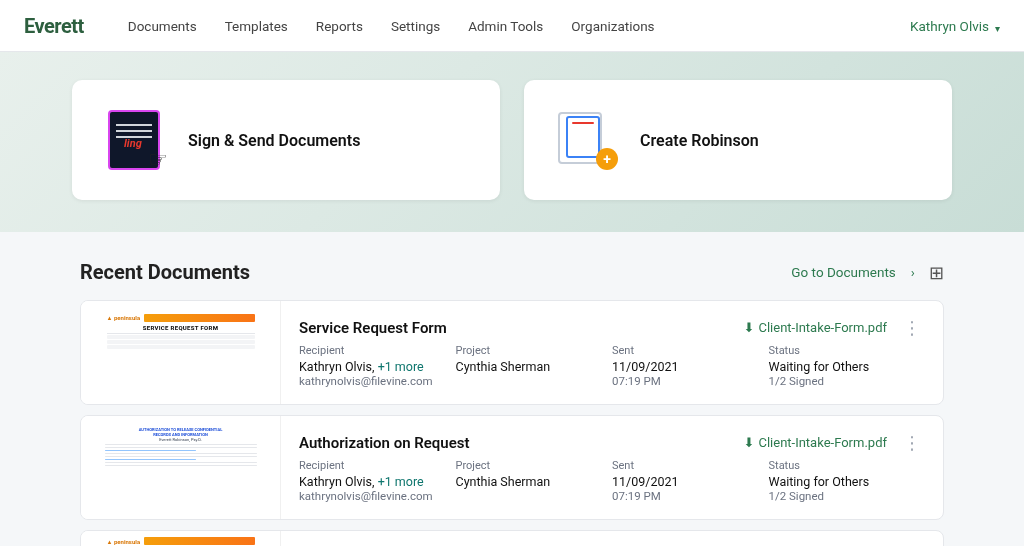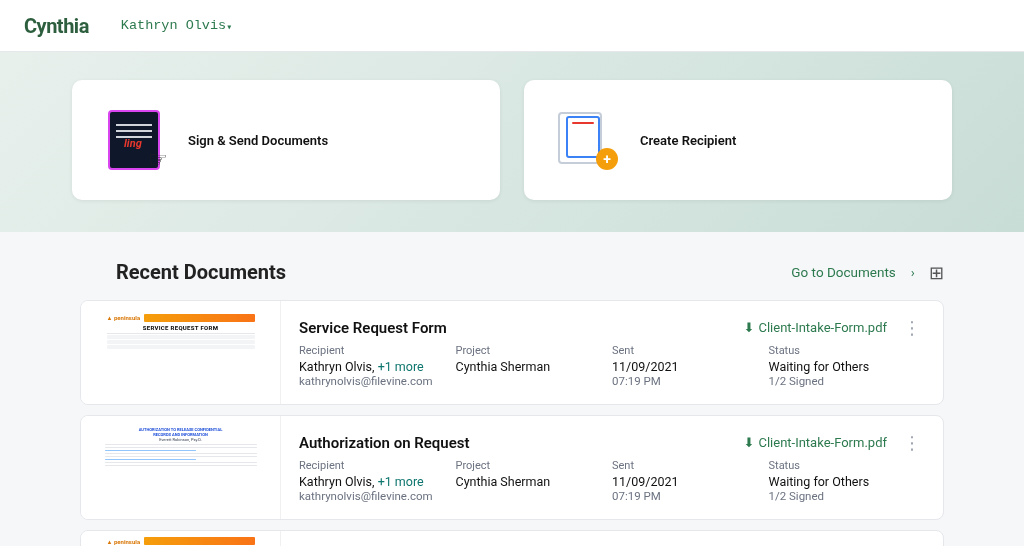--- a/index.html
+++ b/index.html
@@ -11,36 +11,36 @@
       border-bottom: 1px solid #e5e7eb; padding: 0 24px; height: 52px;
     }
     .logo {
       font-size: 20px; font-weight: 700; color: #2d5f3f; margin-right: 32px; letter-spacing: -0.5px;
     }
     .nav-links { display: flex; gap: 4px; flex: 1; }
     .nav-link {
       padding: 6px 12px; color: #444; font-size: 13.5px; cursor: pointer;
       border-radius: 4px; white-space: nowrap;
     }
-    .user-area { display: flex; align-items: flex-end; color: #2d7a4f; font-size: 13.5px; cursor: pointer; font-family: Liberation Mono, monospace; }
+    .user-area { display: flex; align-items: flex-end; gap: 6px; color: #2d7a4f; font-size: 13.5px; cursor: pointer; }
     .user-area .chevron { font-size: 10px; color: #2d7a4f; }
 
     
     .hero {
       background: linear-gradient(135deg, #e8f0ec 0%, #dce9e4 40%, #c8ddd6 100%);
       padding: 28px 48px 32px;
     }
     .hero-cards { display: flex; gap: 24px; max-width: 880px; margin: 0 auto; }
     .hero-card {
       flex: 1; background: #fff; border-radius: 10px; padding: 28px 32px;
       display: flex; align-items: center; gap: 20px;
       box-shadow: 0 1px 4px rgba(0,0,0,0.07); cursor: pointer;
     }
     .hero-icon { width: 64px; height: 64px; flex-shrink: 0; }
-    .hero-label { font-size: 13px; font-weight: 600; color: #111; }
+    .hero-label { font-size: 16px; font-weight: 600; color: #111; }
 
     
     .sign-icon-wrap { position: relative; width: 64px; height: 64px; }
     .sign-doc {
       width: 52px; height: 60px; background: #0f172a; border: 2px solid #d946ef;
       border-radius: 4px; position: absolute; top: 2px; left: 4px;
     }
     .sign-doc::after {
       content: ''; position: absolute; top: 12px; left: 6px; right: 6px;
       height: 2px; background: #d1d5db;
@@ -66,21 +66,21 @@
       background: #f59e0b; border-radius: 50%; display: flex; align-items: center; justify-content: center;
       color: #fff; font-size: 14px; font-weight: 700;
     }
     .tmpl-line {
       position: absolute; top: 4px; left: 4px; right: 4px; height: 2px; background: #e8382d; border-radius: 1px;
     }
 
     
     .main { padding: 28px 48px; max-width: 960px; margin: 0 auto; }
     .section-header { display: flex; align-items: center; margin-bottom: 16px; }
-    .section-title { font-size: 20px; font-weight: 700; flex: 1; margin-left: 36px; }
+    .section-title { font-size: 20px; font-weight: 700; flex: 1; }
     .goto-link { color: #2d7a4f; font-size: 13.5px; cursor: pointer; display: flex; align-items: center; gap: 15px; }
     .grid-icon { margin-left: 14px; cursor: pointer; color: #555; font-size: 18px; }
 
     
     .doc-list { display: flex; flex-direction: column; gap: 0; }
     .doc-row {
       display: flex; background: #fff; border: 1px solid #e5e7eb; border-radius: 8px;
       margin-bottom: 10px; overflow: hidden; min-height: 90px;
     }
     .doc-thumb {
@@ -121,21 +121,29 @@
     .meta-sub { font-size: 11.5px; color: #6b7280; }
     .meta-link { color: #0f766e; cursor: pointer; }
     .status-waiting { color: #111; }
 
     .download-icon { color: #2d7a4f; }
   </style>
 </head>
 <body>
 
 <nav class="topnav">
-  <div class="logo">Cynthia</div>
+  <div class="logo">Everett</div>
+  <div class="nav-links">
+    <div class="nav-link">Documents</div>
+    <div class="nav-link">Templates</div>
+    <div class="nav-link">Reports</div>
+    <div class="nav-link">Settings</div>
+    <div class="nav-link">Admin Tools</div>
+    <div class="nav-link">Organizations</div>
+  </div>
   <div class="user-area">
     <span>Kathryn Olvis</span>
     <span class="chevron">▾</span>
   </div>
 </nav>
 
 <div class="hero">
   <div class="hero-cards">
 
     <div class="hero-card">
@@ -149,21 +157,21 @@
     </div>
 
     <div class="hero-card">
       <div class="tmpl-icon-wrap hero-icon">
         <div class="tmpl-doc"></div>
         <div class="tmpl-doc-inner">
           <div class="tmpl-line"></div>
         </div>
         <div class="tmpl-plus">+</div>
       </div>
-      <div class="hero-label">Create Recipient</div>
+      <div class="hero-label">Create Robinson</div>
     </div>
 
   </div>
 </div>
 
 <div class="main">
   <div class="section-header">
     <div class="section-title">Recent Documents</div>
     <div class="goto-link">
       <span>Go to Documents</span>

